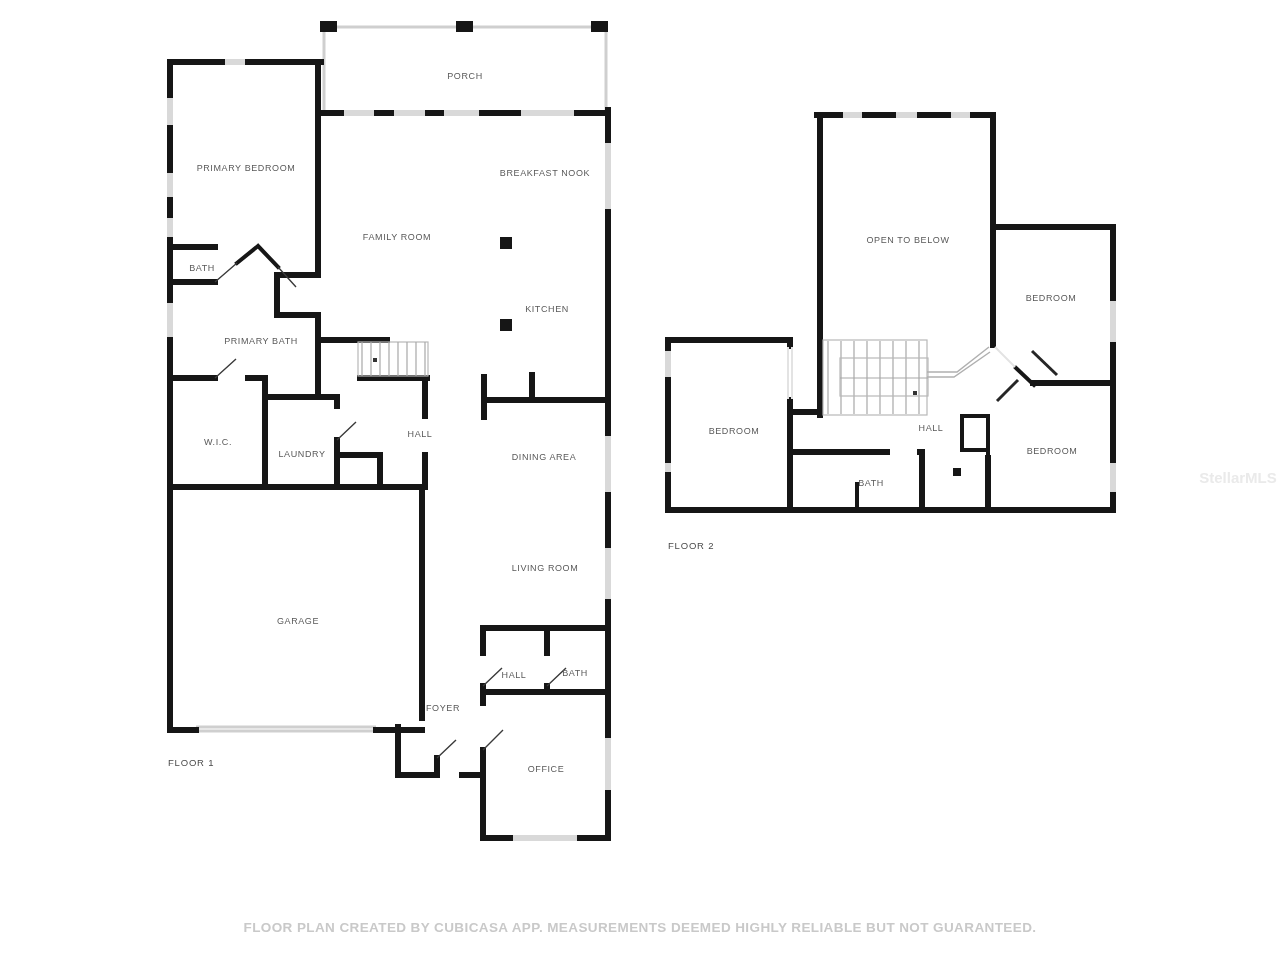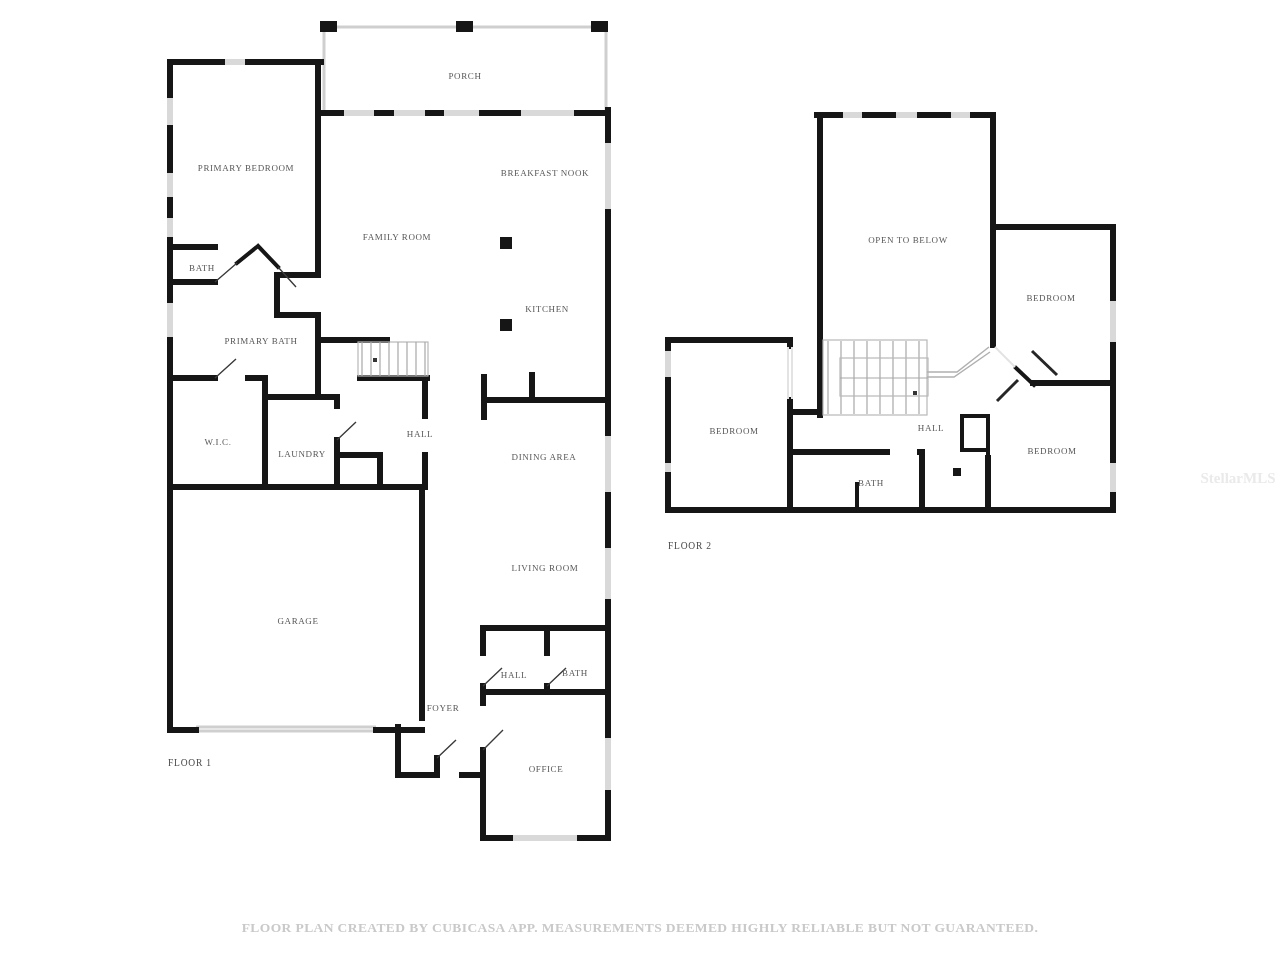--- a/index.html
+++ b/index.html
@@ -1,21 +1,21 @@
 <!DOCTYPE html>
 <html style="--wall: #161616; --window: #d9d9d9; --label: #595959; --floor_label: #4a4a4a; --disclaimer: #c9c9c9; --watermark: #eaeaea; --background: #ffffff;"><head>
 <meta charset="utf-8">
 <style>
   :root{
     --wall:#161616; --window:#d9d9d9; --label:#595959; --floor_label:#4a4a4a;
     --disclaimer:#c9c9c9; --watermark:#eaeaea; --background:#ffffff;
   }
   html,body{margin:0;padding:0;background:#fff;}
   .page{position:relative;width:1280px;height:960px;background:var(--background);
-        font-family:Liberation Serif, serif;overflow:hidden;}
+        font-family:Liberation Sans, sans-serif;overflow:hidden;}
   svg{display:block;width:1280px;height:960px;}
   .wall{stroke:var(--wall);stroke-width:6;fill:none;stroke-linecap:square;}
   .wall4{stroke:var(--wall);stroke-width:4;fill:none;stroke-linecap:square;}
   .win{stroke:var(--window);stroke-width:6;fill:none;stroke-linecap:butt;}
   .thin{stroke:#cfcfcf;stroke-width:3;fill:none;stroke-linecap:butt;}
   .openline{stroke:#e3e3e3;stroke-width:2;fill:none;}
   .leaf{stroke:#262626;stroke-width:3;fill:none;stroke-linecap:butt;}
   .swing{stroke:#3a3a3a;stroke-width:1.4;fill:none;}
   .tread{stroke:#a8a8a8;stroke-width:1.2;fill:none;}
   .stairbox{stroke:#b8b8b8;stroke-width:1.2;fill:none;}

